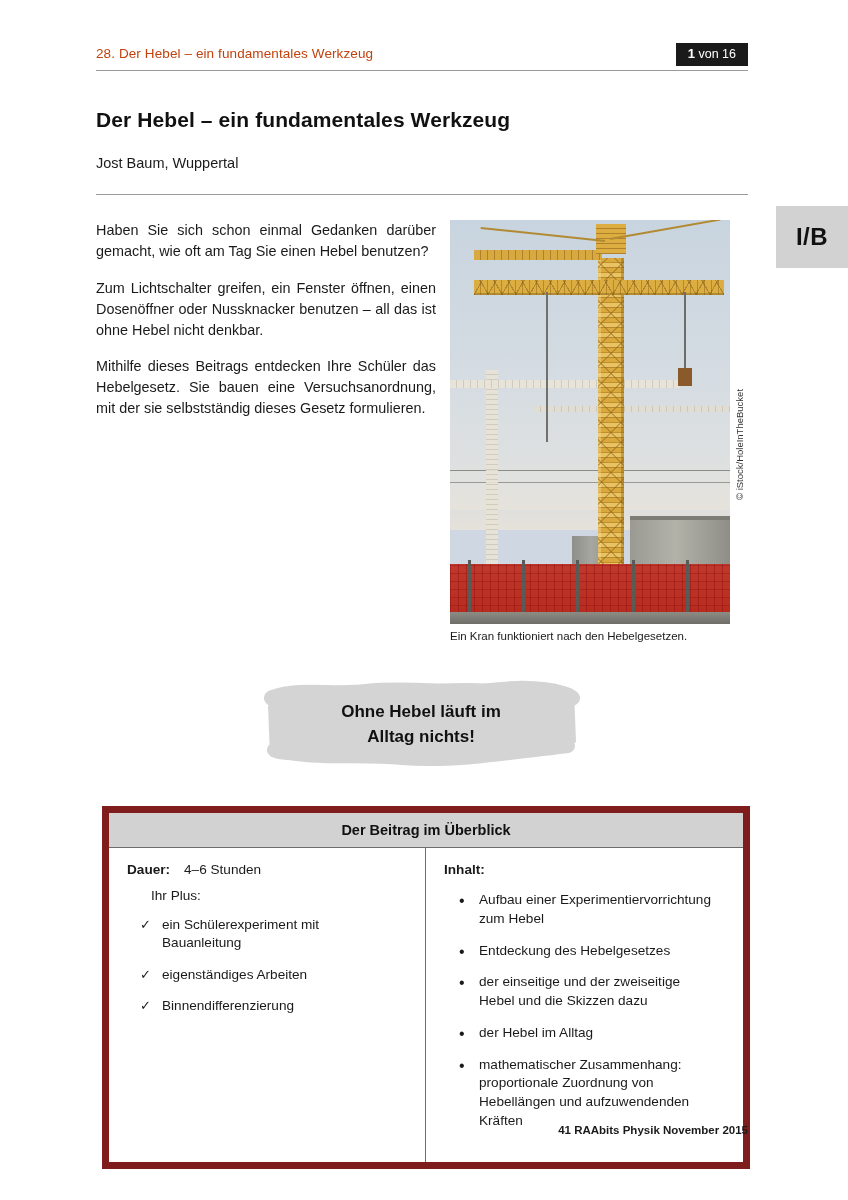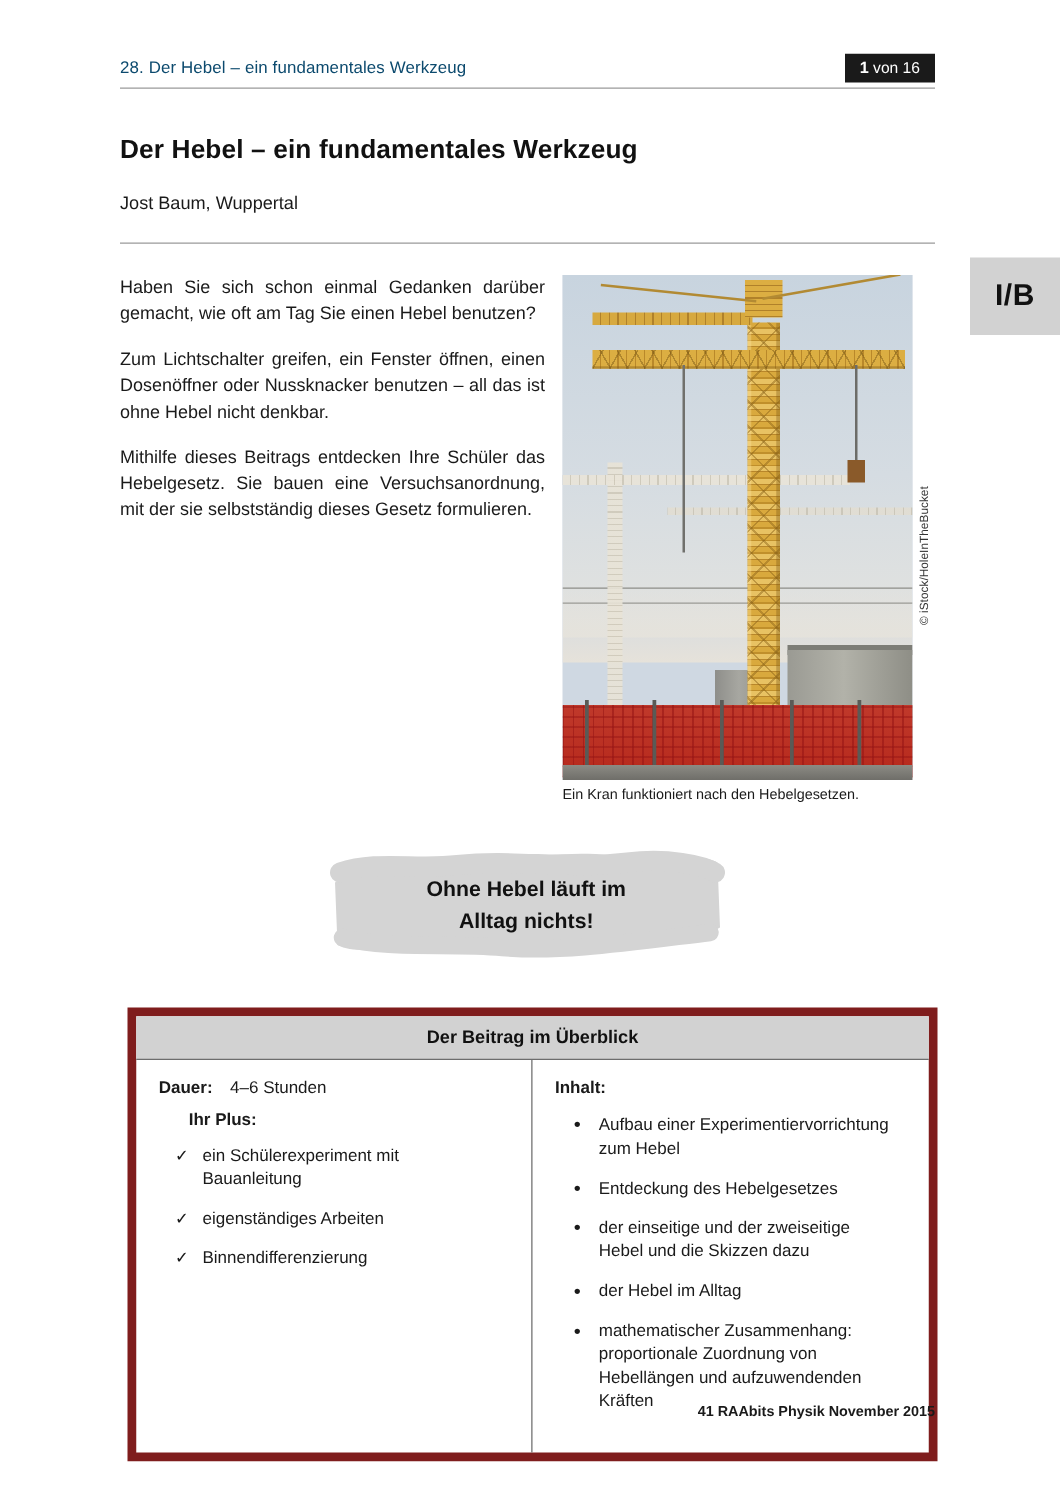--- a/index.html
+++ b/index.html
@@ -30,21 +30,21 @@
     left: 96px;
     top: 44px;
     width: 652px;
     height: 28px;
   }
   .header-title {
     position: absolute;
     left: 0;
     top: 2px;
     font-size: 13.5px;
-    color: #0c4a6e;
+    color: #c2410c;
     letter-spacing: 0.1px;
   }
   .header-rule {
     position: absolute;
     left: 0;
     top: 26px;
     width: 652px;
     height: 1px;
     background: #9a9a9a;
   }
@@ -302,21 +302,21 @@
     padding: 14px 18px 18px 18px;
   }
   .col-right {
     width: 324px;
     box-sizing: border-box;
     padding: 14px 18px 18px 18px;
   }
   .kv { font-size: 13.6px; margin-bottom: 11px; }
   .kv b { font-weight: bold; }
   .kv .val { margin-left: 14px; }
-  .plus-label { font-size: 13.6px; font-weight: bold; margin-bottom: 12px; padding-left: 24px; }
+  .plus-label { font-size: 13.6px; font-weight: normal; margin-bottom: 12px; padding-left: 24px; }
   .check-list, .bullet-list { list-style: none; margin: 13px; padding: 0; }
   .check-list li {
     font-size: 13.6px;
     line-height: 1.35;
     margin-bottom: 13px;
     padding-left: 22px;
     position: relative;
   }
   .check-list li::before {
     content: "\2713";

